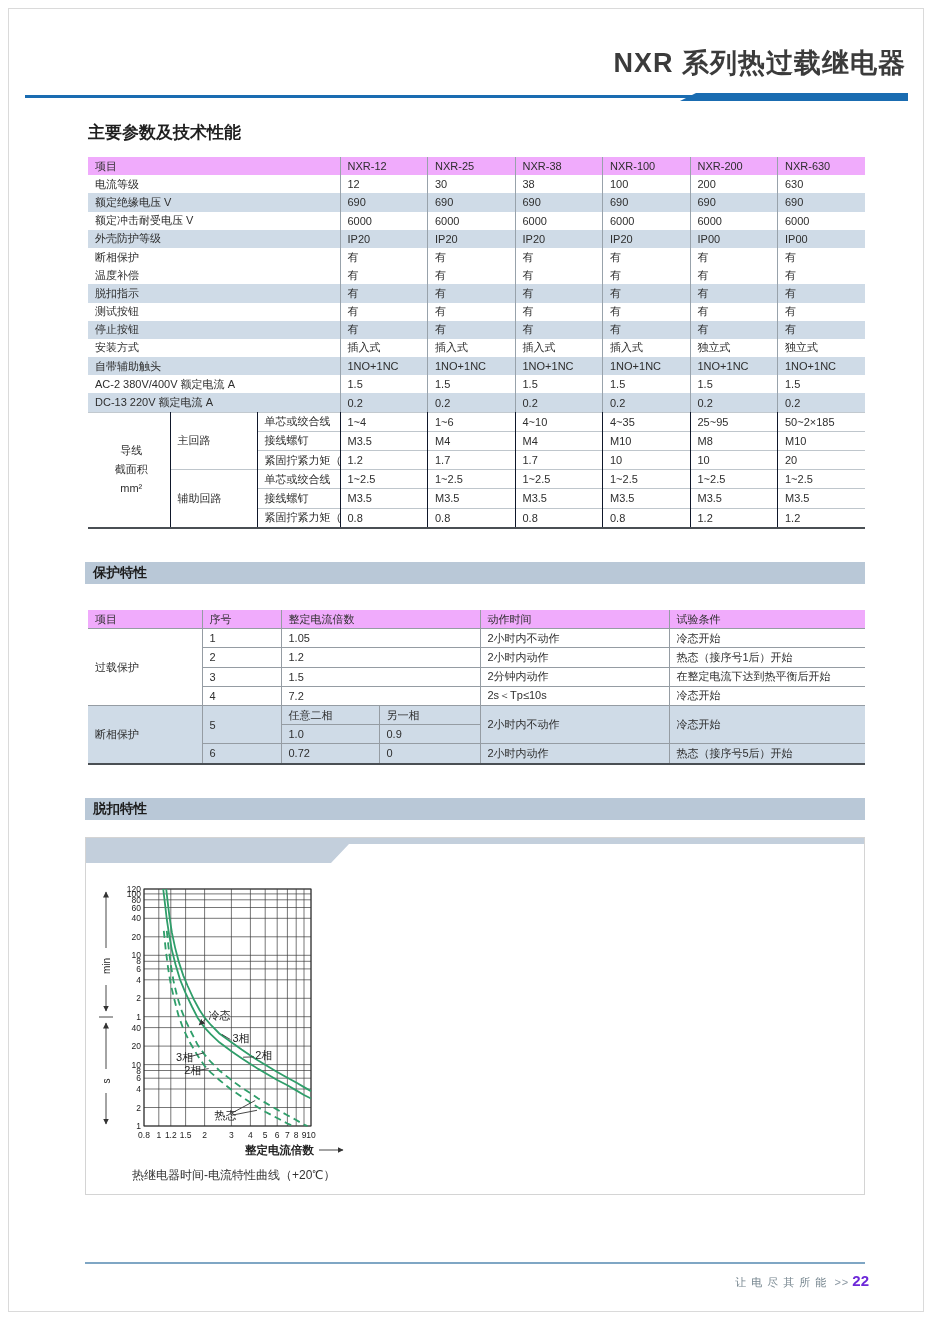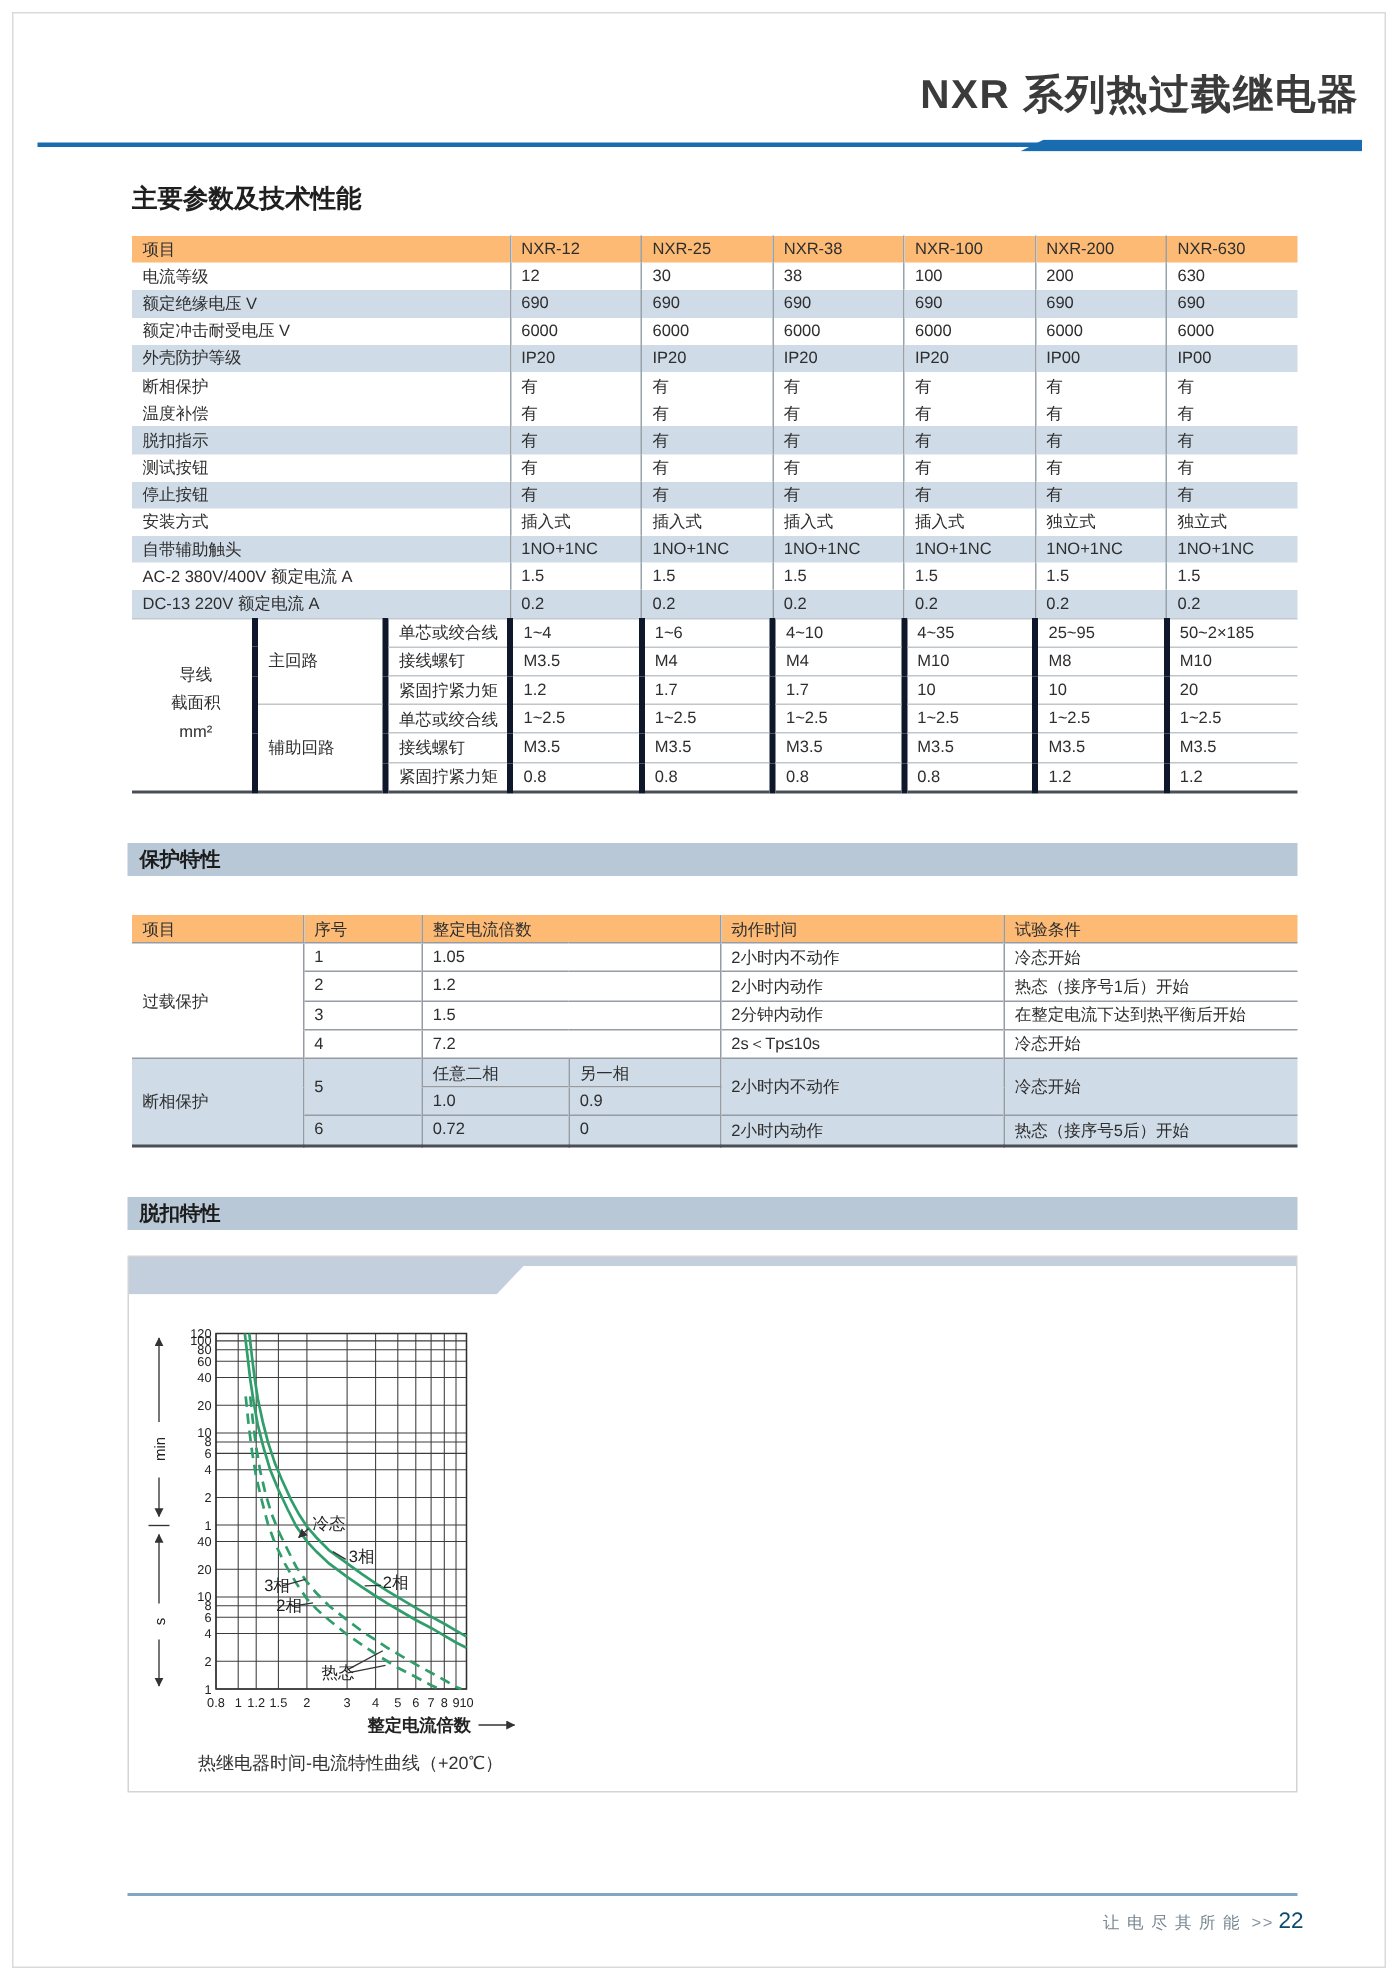--- a/index.html
+++ b/index.html
@@ -9,25 +9,25 @@
   .doc-title{position:absolute;top:45px;right:26px;margin:0;font-size:27px;font-weight:bold;
              color:#3b3b3b;letter-spacing:1px;}
   .rule{position:absolute;top:93px;left:25px;width:883px;height:8px;}
   .rule-thin{position:absolute;left:0;right:0;top:2px;height:3px;background:#1a6cb1;}
   .rule-thick{position:absolute;right:0;top:0;width:228px;height:8px;background:#1a6cb1;
               clip-path:polygon(16px 0,100% 0,100% 100%,0 100%);}
   .sec-title{position:absolute;left:88px;top:121px;margin:0;font-size:17px;font-weight:bold;color:#1f1f1f;}
   .tbl-wrap{position:absolute;left:88px;top:157px;width:777px;}
   table.ptable{border-collapse:collapse;table-layout:fixed;width:777px;font-size:11px;color:#2e2e2e;}
   table.ptable td{height:18.2px;padding:0 2px 0 7px;white-space:nowrap;overflow:hidden;vertical-align:middle;}
-  tr.hrow td{background:#fdba74;}
+  tr.hrow td{background:#f0abfc;}
   tr.blue td{background:#cfdbe7;}
   td.val{border-left:1px solid #98a2ab;}
   table.wire{border-top:1px solid #c2c9cf;}
-  table.wire td{border-left:4px solid #0f172a;}
+  table.wire td{border-left:1px solid #0f172a;}
   table.wire td.first{border-left:none;}
   table.wire td.bt{border-top:1px solid #bfc6cc;}
   table.wire{border-bottom:2px solid #4a4f54;}
   td.wlab{line-height:1.75;text-align:center;}
   .prot-wrap{position:absolute;left:88px;top:610px;width:777px;}
   table.prot{border-bottom:2px solid #4a4f54;}
   table.prot td{border-top:1px solid #959ca3;}
   table.prot tr.hrow td{border-top:none;}
   table.prot td.vline{border-left:1px solid #959ca3;}
   .section-bar{position:absolute;left:85px;width:780px;height:22px;background:#b9c8d7;
@@ -47,21 +47,21 @@
   .leader{stroke:#333;stroke-width:0.9;fill:none;}
   .tick{font-size:8.5px;fill:#222;font-family:"Liberation Sans",sans-serif;}
   .clabel{font-size:11px;fill:#222;font-family:"Liberation Sans",sans-serif;}
   .unit{font-size:10px;fill:#222;font-family:"Liberation Sans",sans-serif;}
   .atitle{font-size:11.5px;fill:#222;font-weight:bold;font-family:"Liberation Sans",sans-serif;}
   .caption{font-size:12px;fill:#333;font-family:"Liberation Sans",sans-serif;}
   .footer-rule{position:absolute;left:85px;top:1262px;width:780px;height:2px;background:#7fa6c4;}
   .footer-text{position:absolute;top:1272px;right:63px;font-size:11px;color:#76868f;}
   .footer-text .slogan{letter-spacing:5px;}
   .footer-text .arr{color:#8a97a2;letter-spacing:1px;}
-  .footer-text .pagenum{font-size:15px;font-weight:normal;color:#0c4a6e;letter-spacing:0;}
+  .footer-text .pagenum{font-size:15px;font-weight:bold;color:#6d28d9;letter-spacing:0;}
 </style>
 </head>
 <body>
 
 <div class="page">
   <div class="frame"></div>
 
   <h1 class="doc-title">NXR 系列热过载继电器</h1>
   <div class="rule">
     <div class="rule-thin"></div>

